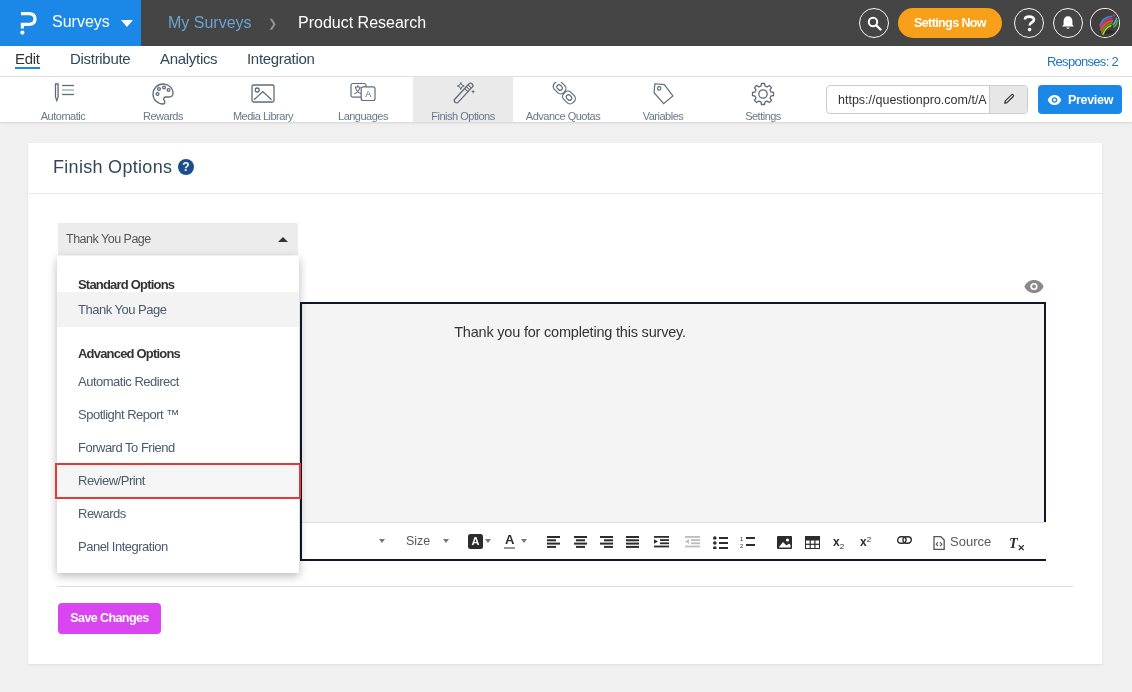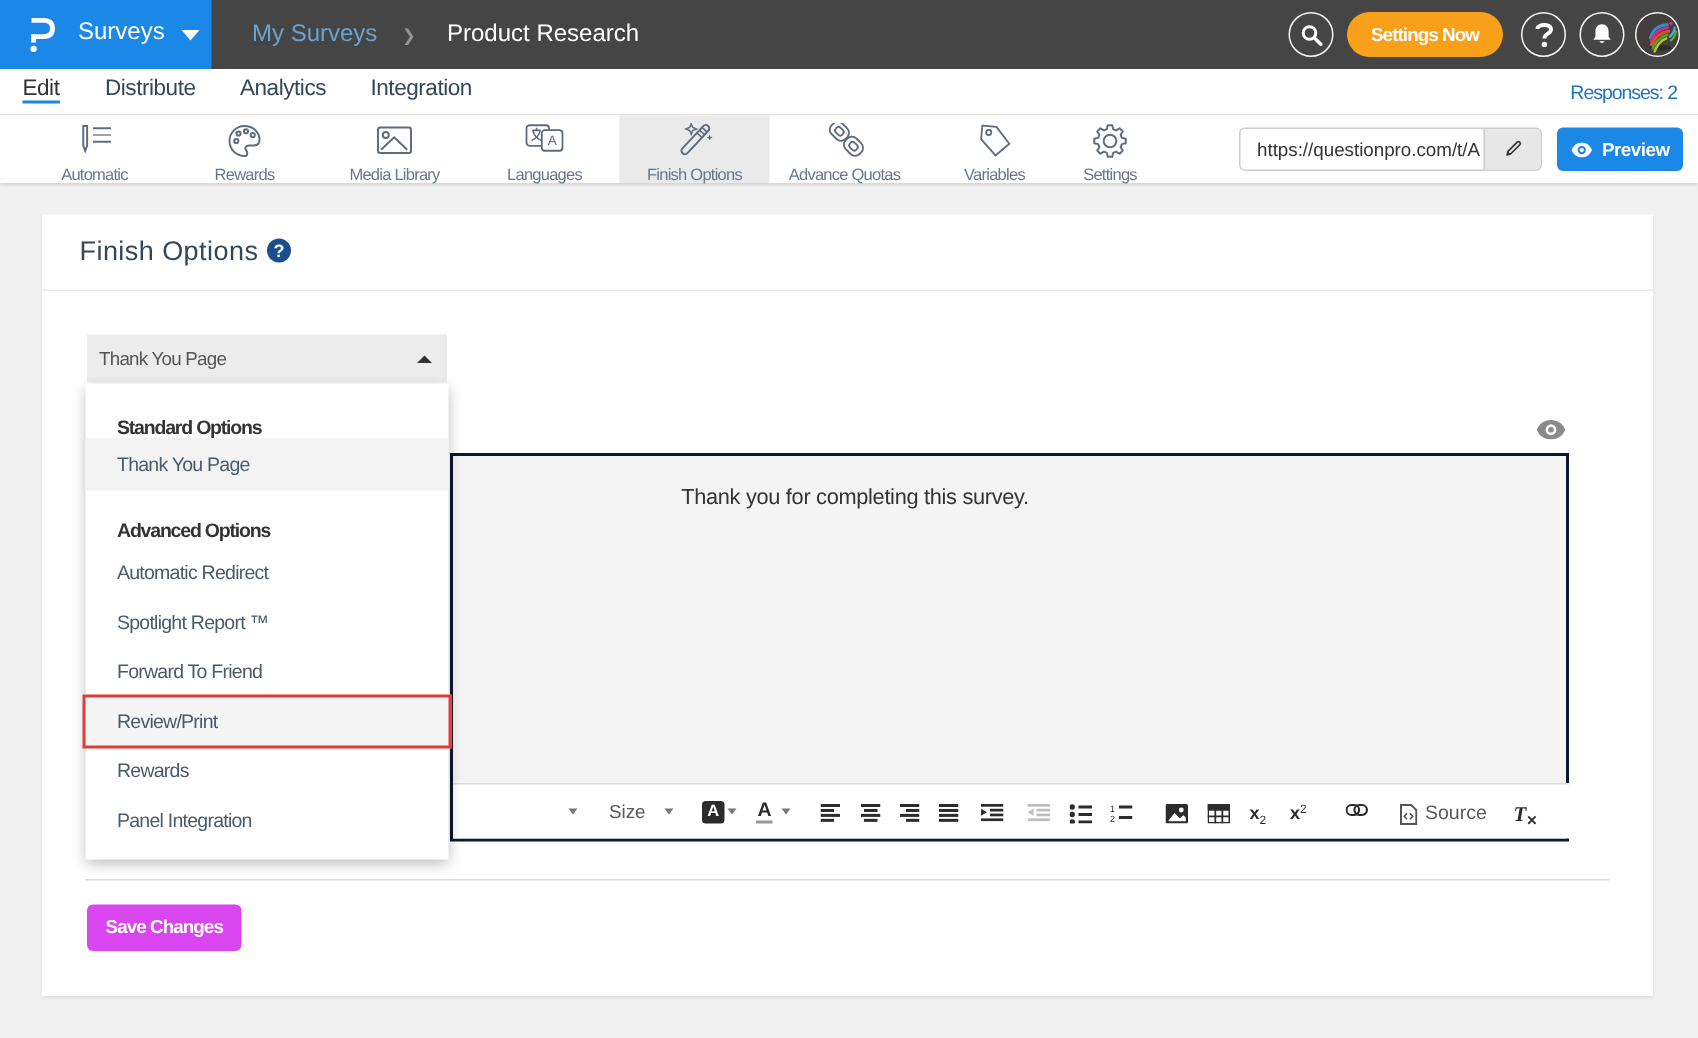--- a/index.html
+++ b/index.html
@@ -192,21 +192,21 @@
     </svg>
     <div class="rlabel">Advance Quotas</div>
   </div>
   <div class="ritem" style="left:613px">
     <svg width="26" height="24" viewBox="0 0 26 24" fill="none" stroke="#5f6b7b" stroke-width="1.2">
       <path d="M4 2.5 L13.5 2.5 L23 13 L14.5 21.5 L4 11.5 Z" transform="rotate(5 13 12)"></path>
         <circle cx="8.7" cy="6.7" r="1.7" transform="rotate(5 13 12)"></circle>
     </svg>
     <div class="rlabel">Variables</div>
   </div>
-  <div class="ritem" style="left:690px">
+  <div class="ritem" style="left:713px">
     <svg width="24" height="24" viewBox="0 0 24 24" fill="none" stroke="#5f6b7b" stroke-width="1.3" stroke-linejoin="round">
       <path d="M10.5 1.5 L13.5 1.5 L14.1 4.1 L16.1 4.9 L18.4 3.5 L20.5 5.6 L19.1 7.9 L19.9 9.9 L22.5 10.5 L22.5 13.5 L19.9 14.1 L19.1 16.1 L20.5 18.4 L18.4 20.5 L16.1 19.1 L14.1 19.9 L13.5 22.5 L10.5 22.5 L9.9 19.9 L7.9 19.1 L5.6 20.5 L3.5 18.4 L4.9 16.1 L4.1 14.1 L1.5 13.5 L1.5 10.5 L4.1 9.9 L4.9 7.9 L3.5 5.6 L5.6 3.5 L7.9 4.9 L9.9 4.1 Z"></path>
       <circle cx="12" cy="12" r="4.2"></circle>
     </svg>
     <div class="rlabel">Settings</div>
   </div>
   <div class="urlgroup">
     <div class="urltext">https://questionpro.com/t/A</div>
     <div class="urladdon">
       <svg width="12" height="12" viewBox="0 0 14 14" style="margin-top:7px">

